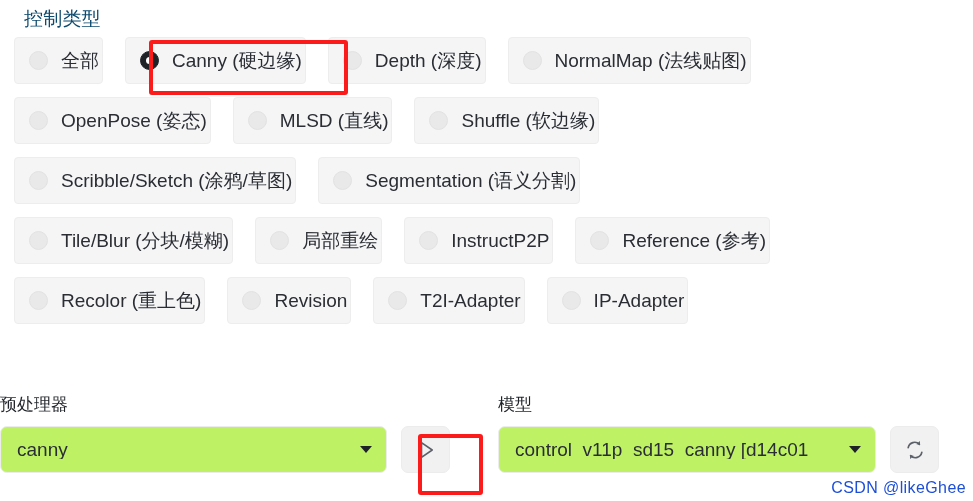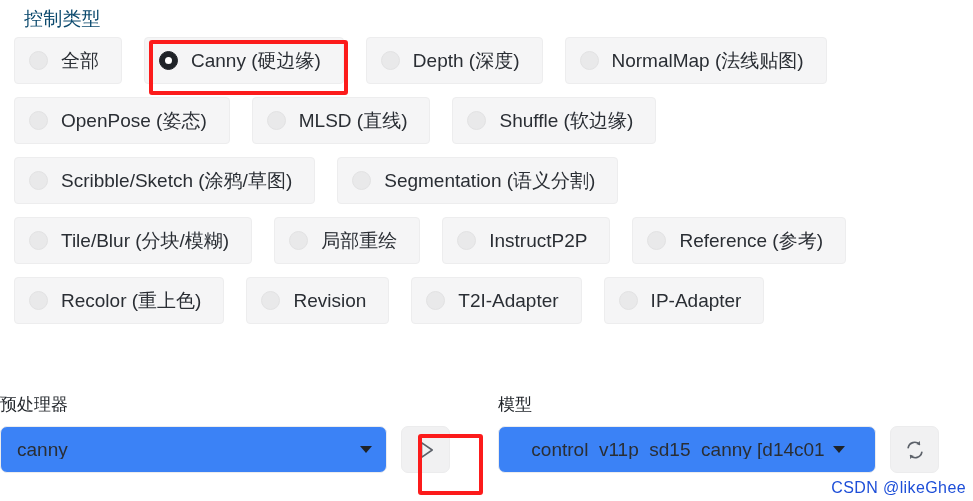--- a/index.html
+++ b/index.html
@@ -45,21 +45,21 @@
     gap: 22px;
     margin-bottom: 13px;
     height: 47px;
   }
   .radio-pill {
     display: inline-flex;
     align-items: center;
     gap: 13px;
     height: 47px;
     box-sizing: border-box;
-    padding: 0 22px 0 14px;
+    padding: 0 3px 0 14px;
     background: #f5f5f6;
     border: 1px solid #ededee;
     border-radius: 4px;
     white-space: nowrap;
     cursor: pointer;
     position: relative;
   }
   .radio-dot {
     width: 19px;
     height: 19px;
@@ -134,31 +134,31 @@
     margin-bottom: 13px;
   }
   .field-row {
     display: flex;
     align-items: center;
     gap: 14px;
   }
   .select-box {
     height: 47px;
     box-sizing: border-box;
-    background: #3b82f6;
+    background: #bef264;
     border: 1px solid #ececed;
     border-radius: 7px;
     display: flex;
     align-items: center;
     justify-content: space-between;
     padding: 0 14px 0 16px;
     cursor: pointer;
   }
   #select-preprocessor { width: 387px; }
-  #select-model { width: 378px; justify-content: center; }
+  #select-model { width: 378px; }
   .select-value {
     font-size: 19px;
     color: #2a2e34;
     line-height: 1;
     overflow: hidden;
     white-space: nowrap;
   }
   .caret {
     width: 0;
     height: 0;

